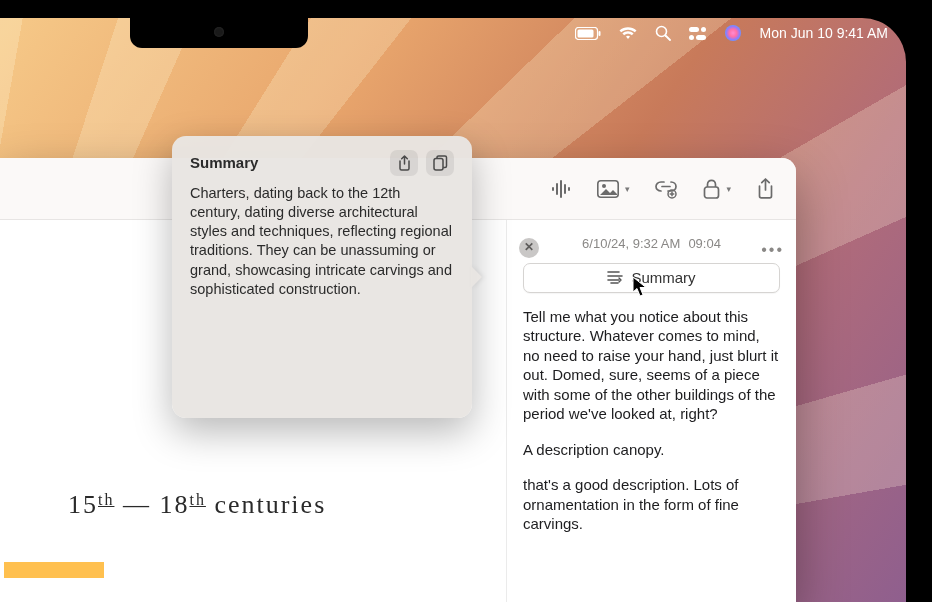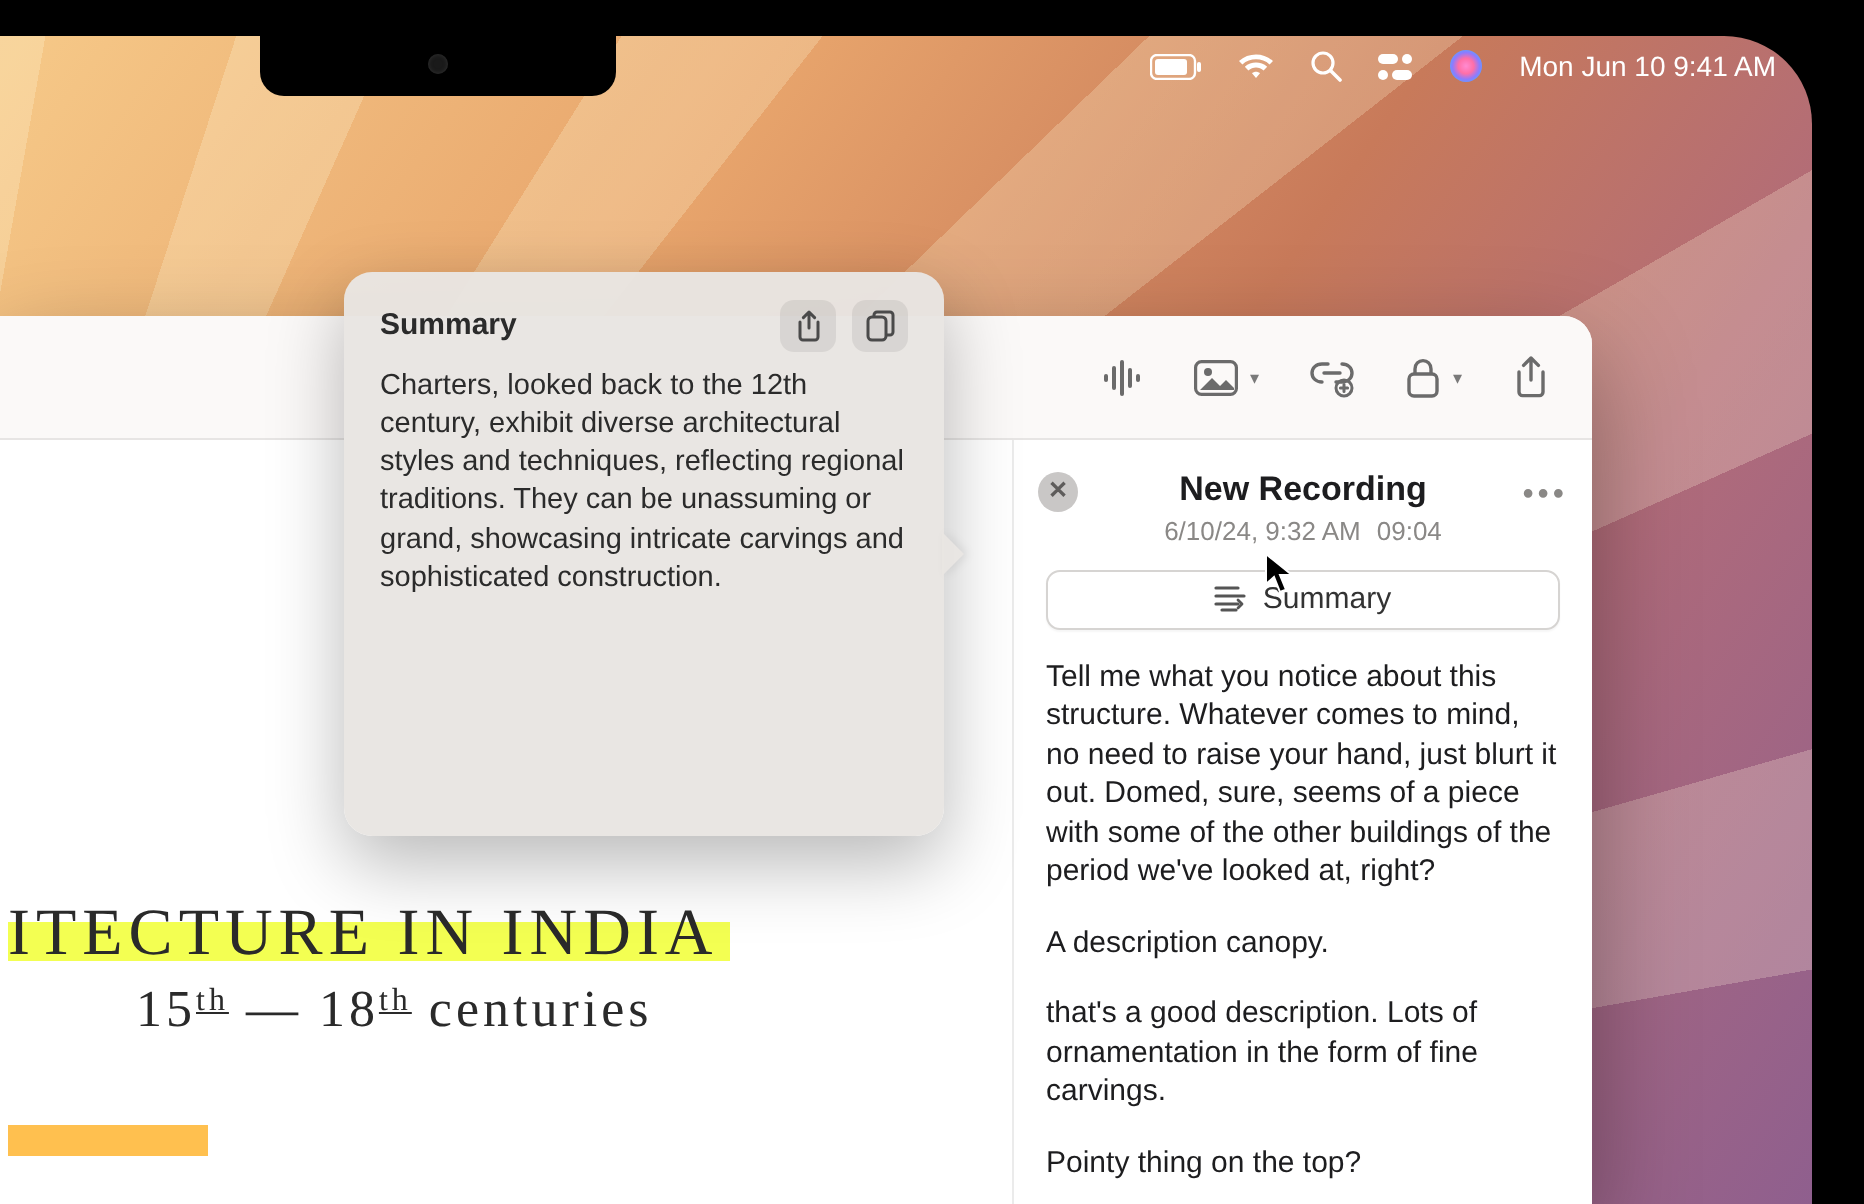--- a/index.html
+++ b/index.html
@@ -260,52 +260,49 @@
       </span>
       <span class="tbtn">
         <svg width="17" height="21" viewBox="0 0 17 21">
             <path d="M8.5 1 L8.5 12 M8.5 1 L4.8 4.7 M8.5 1 L12.2 4.7" fill="none" stroke="#6b6b6b" stroke-width="1.7" stroke-linecap="round" stroke-linejoin="round"></path>
             <path d="M2.5 8 L2.5 18 C2.5 19 3.3 19.8 4.3 19.8 L12.7 19.8 C13.7 19.8 14.5 19 14.5 18 L14.5 8" fill="none" stroke="#6b6b6b" stroke-width="1.7" stroke-linecap="round"></path>
           </svg>
       </span>
     </div>
 
     <div class="handwriting">
-      <div><span class="line1">ITECTURE IN INDIA</span></div>
       <div class="line2">
         <span>15</span><span class="sup">th</span><span> — 18</span><span class="sup">th</span><span> centuries</span>
       </div>
       <div class="line3"></div>
     </div>
 
     <div class="rec-panel">
       <div class="rec-head">
         <div class="close-x">✕</div>
         <div class="more-dots">•••</div>
-        <div class="rec-title">New Recording</div>
         <div class="rec-sub">
           <span>6/10/24, 9:32 AM</span><span class="gap"></span><span>09:04</span>
         </div>
       </div>
 
       <div class="summary-btn">
         <span>
           <svg width="16" height="13" viewBox="0 0 16 13">
               <path d="M1 1 L12 1 M1 5 L15 5 M1 9 L12 9 M4 12 L11 12" stroke="#555" stroke-width="1.6" stroke-linecap="round"></path>
               <path d="M14 9 L16 11 L14 13" fill="none" stroke="#555" stroke-width="1.4" stroke-linecap="round" stroke-linejoin="round" transform="translate(-2 -2)"></path>
             </svg>
         </span>
         <span>Summary</span>
       </div>
 
       <div class="transcript">
         <p>Tell me what you notice about this structure. Whatever comes to mind, no need to raise your hand, just blurt it out. Domed, sure, seems of a piece with some of the other buildings of the period we've looked at, right?</p>
         <p>A description canopy.</p>
         <p>that's a good description. Lots of ornamentation in the form of fine carvings.</p>
-        <p>Pointy thing on the top?</p>
 
       </div>
     </div>
 
   </div>
 </div>
 
 <div class="popover">
   <div class="pop-head">
     <div class="title">Summary</div>
@@ -317,18 +314,18 @@
           </svg>
       </div>
       <div class="pop-icon">
         <svg width="15" height="16" viewBox="0 0 15 16">
             <rect x="1" y="3.5" width="9" height="11.5" rx="2" fill="none" stroke="#4a4a4a" stroke-width="1.5"></rect>
             <path d="M4 3.5 L4 2.5 C4 1.6 4.7 1 5.5 1 L12 1 C12.8 1 13.5 1.6 13.5 2.5 L13.5 11 C13.5 11.8 12.8 12.5 12 12.5 L10.2 12.5" fill="none" stroke="#4a4a4a" stroke-width="1.5"></path>
           </svg>
       </div>
     </div>
   </div>
-  <div>Charters, looked back to the 12th century, exhibit diverse architectural styles and techniques, reflecting regional traditions. They can be unassuming or grand, showcasing intricate carvings and sophisticated construction.</div>
+  <div>Charters, dating back to the 12th century, dating diverse architectural styles and techniques, reflecting regional traditions. They can be unassuming or grand, showcasing intricate carvings and sophisticated construction.</div>
 </div>
 
 <svg class="cursor" style="top:276px; left:632px;" width="16" height="22" viewBox="0 0 16 22">
   <path d="M1 1 L1 16 L5 12.5 L8 20 L11 18.8 L8 11.5 L14 11.5 Z" fill="#000" stroke="#fff" stroke-width="1"></path>
 </svg>
 
 </body></html>

